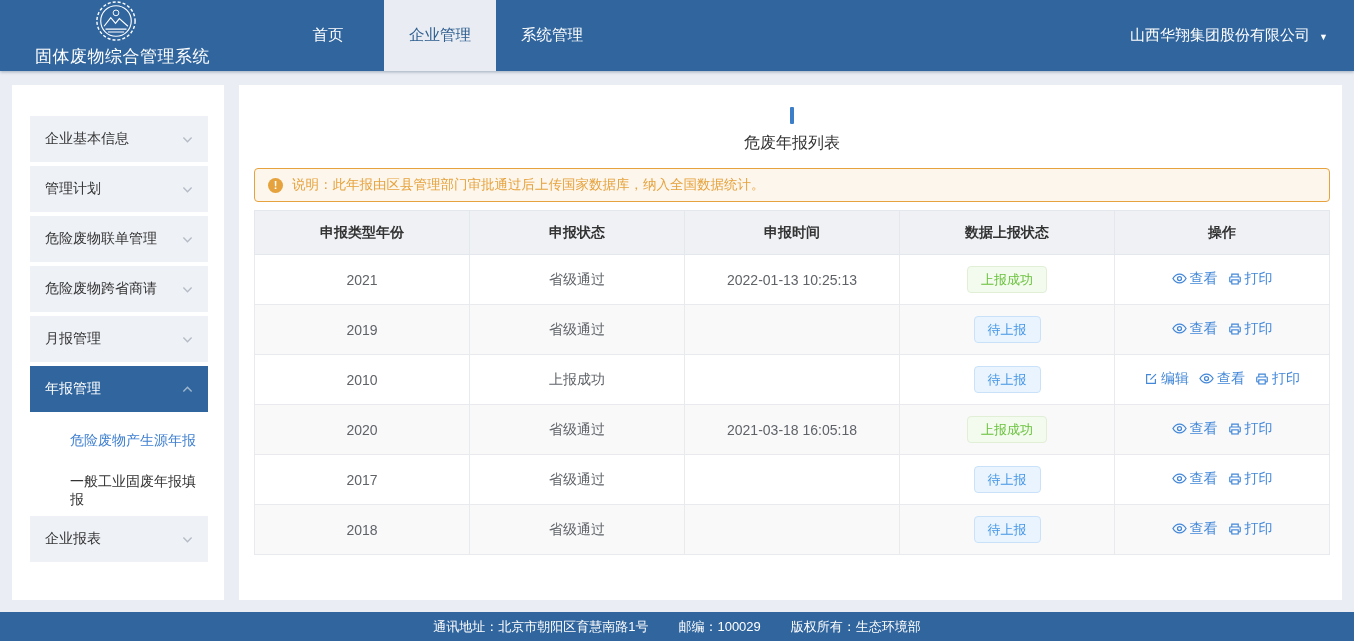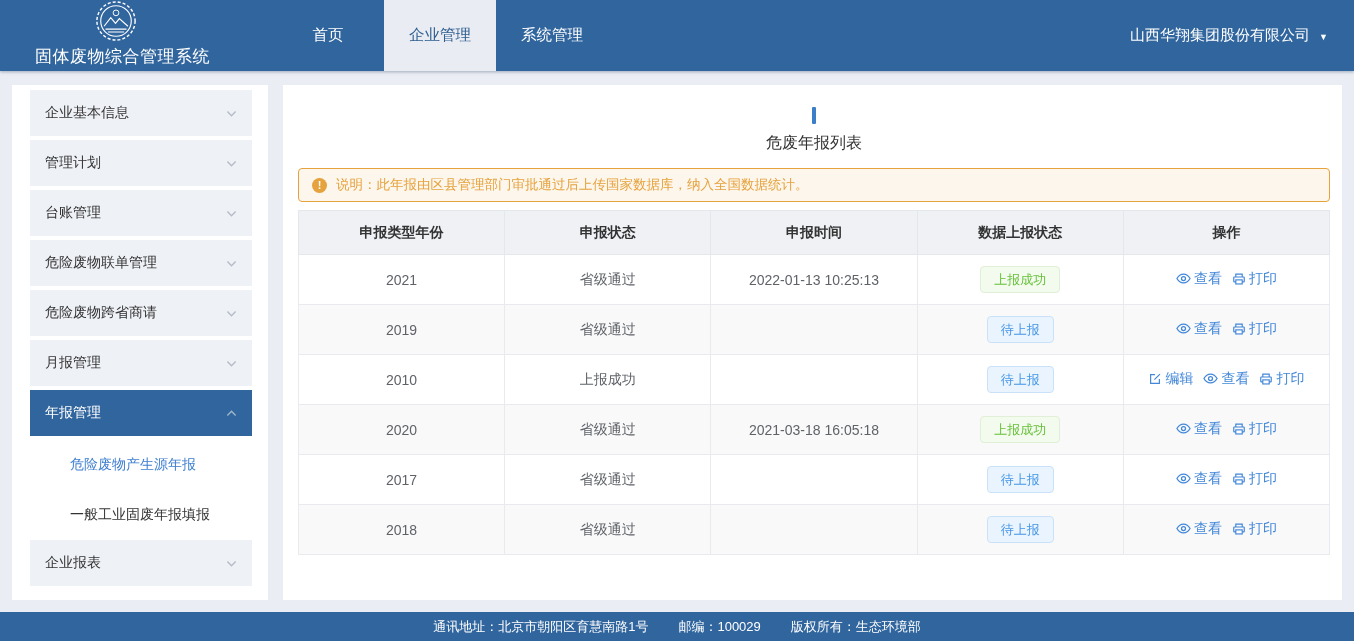--- a/index.html
+++ b/index.html
@@ -23,21 +23,21 @@
   .nav-tab.active { background:#e9edf3; color:#2d5c8e; }
   .nav-spacer { flex:1; }
   .user-box {
     display:flex; align-items:center; color:#fff; font-size:15px;
     padding-right:26px; cursor:pointer; gap:9px;
   }
   .caret { font-size:9px; color:#fff; transform:translateY(1px); }
   
   .layout { display:flex; padding:14px 12px 0 12px; gap:15px; height:529px; }
   .sidebar {
-    width:256px; background:#fff; padding:5px 16px 0 18px; height:515px;
+    width:212px; background:#fff; padding:31px 16px 0 18px; height:515px;
     flex:none;
   }
   .menu-item {
     height:46px; background:#eef1f6; margin-bottom:4px; display:flex;
     align-items:center; justify-content:space-between; padding:0 14px 0 15px;
     font-size:14px; color:#333; cursor:pointer;
   }
   .menu-item.active { background:#30659e; color:#fff; }
   .menu-item .chev { display:flex; align-items:center; }
   .sub-item {
@@ -130,28 +130,20 @@
       </div>
       <div class="menu-item">
         <span>管理计划</span>
         <span class="chev">
           <svg width="13" height="13" viewBox="0 0 12 12" fill="none">
             <path d="M2.2 4.2 L6 8 L9.8 4.2" stroke="#b6bcc6" stroke-width="1.3"></path>
           </svg>
         </span>
       </div>
       <div class="menu-item">
-        <span>台账管理</span>
-        <span class="chev">
-          <svg width="13" height="13" viewBox="0 0 12 12" fill="none">
-            <path d="M2.2 4.2 L6 8 L9.8 4.2" stroke="#b6bcc6" stroke-width="1.3"></path>
-          </svg>
-        </span>
-      </div>
-      <div class="menu-item">
         <span>危险废物联单管理</span>
         <span class="chev">
           <svg width="13" height="13" viewBox="0 0 12 12" fill="none">
             <path d="M2.2 4.2 L6 8 L9.8 4.2" stroke="#b6bcc6" stroke-width="1.3"></path>
           </svg>
         </span>
       </div>
       <div class="menu-item">
         <span>危险废物跨省商请</span>
         <span class="chev">

